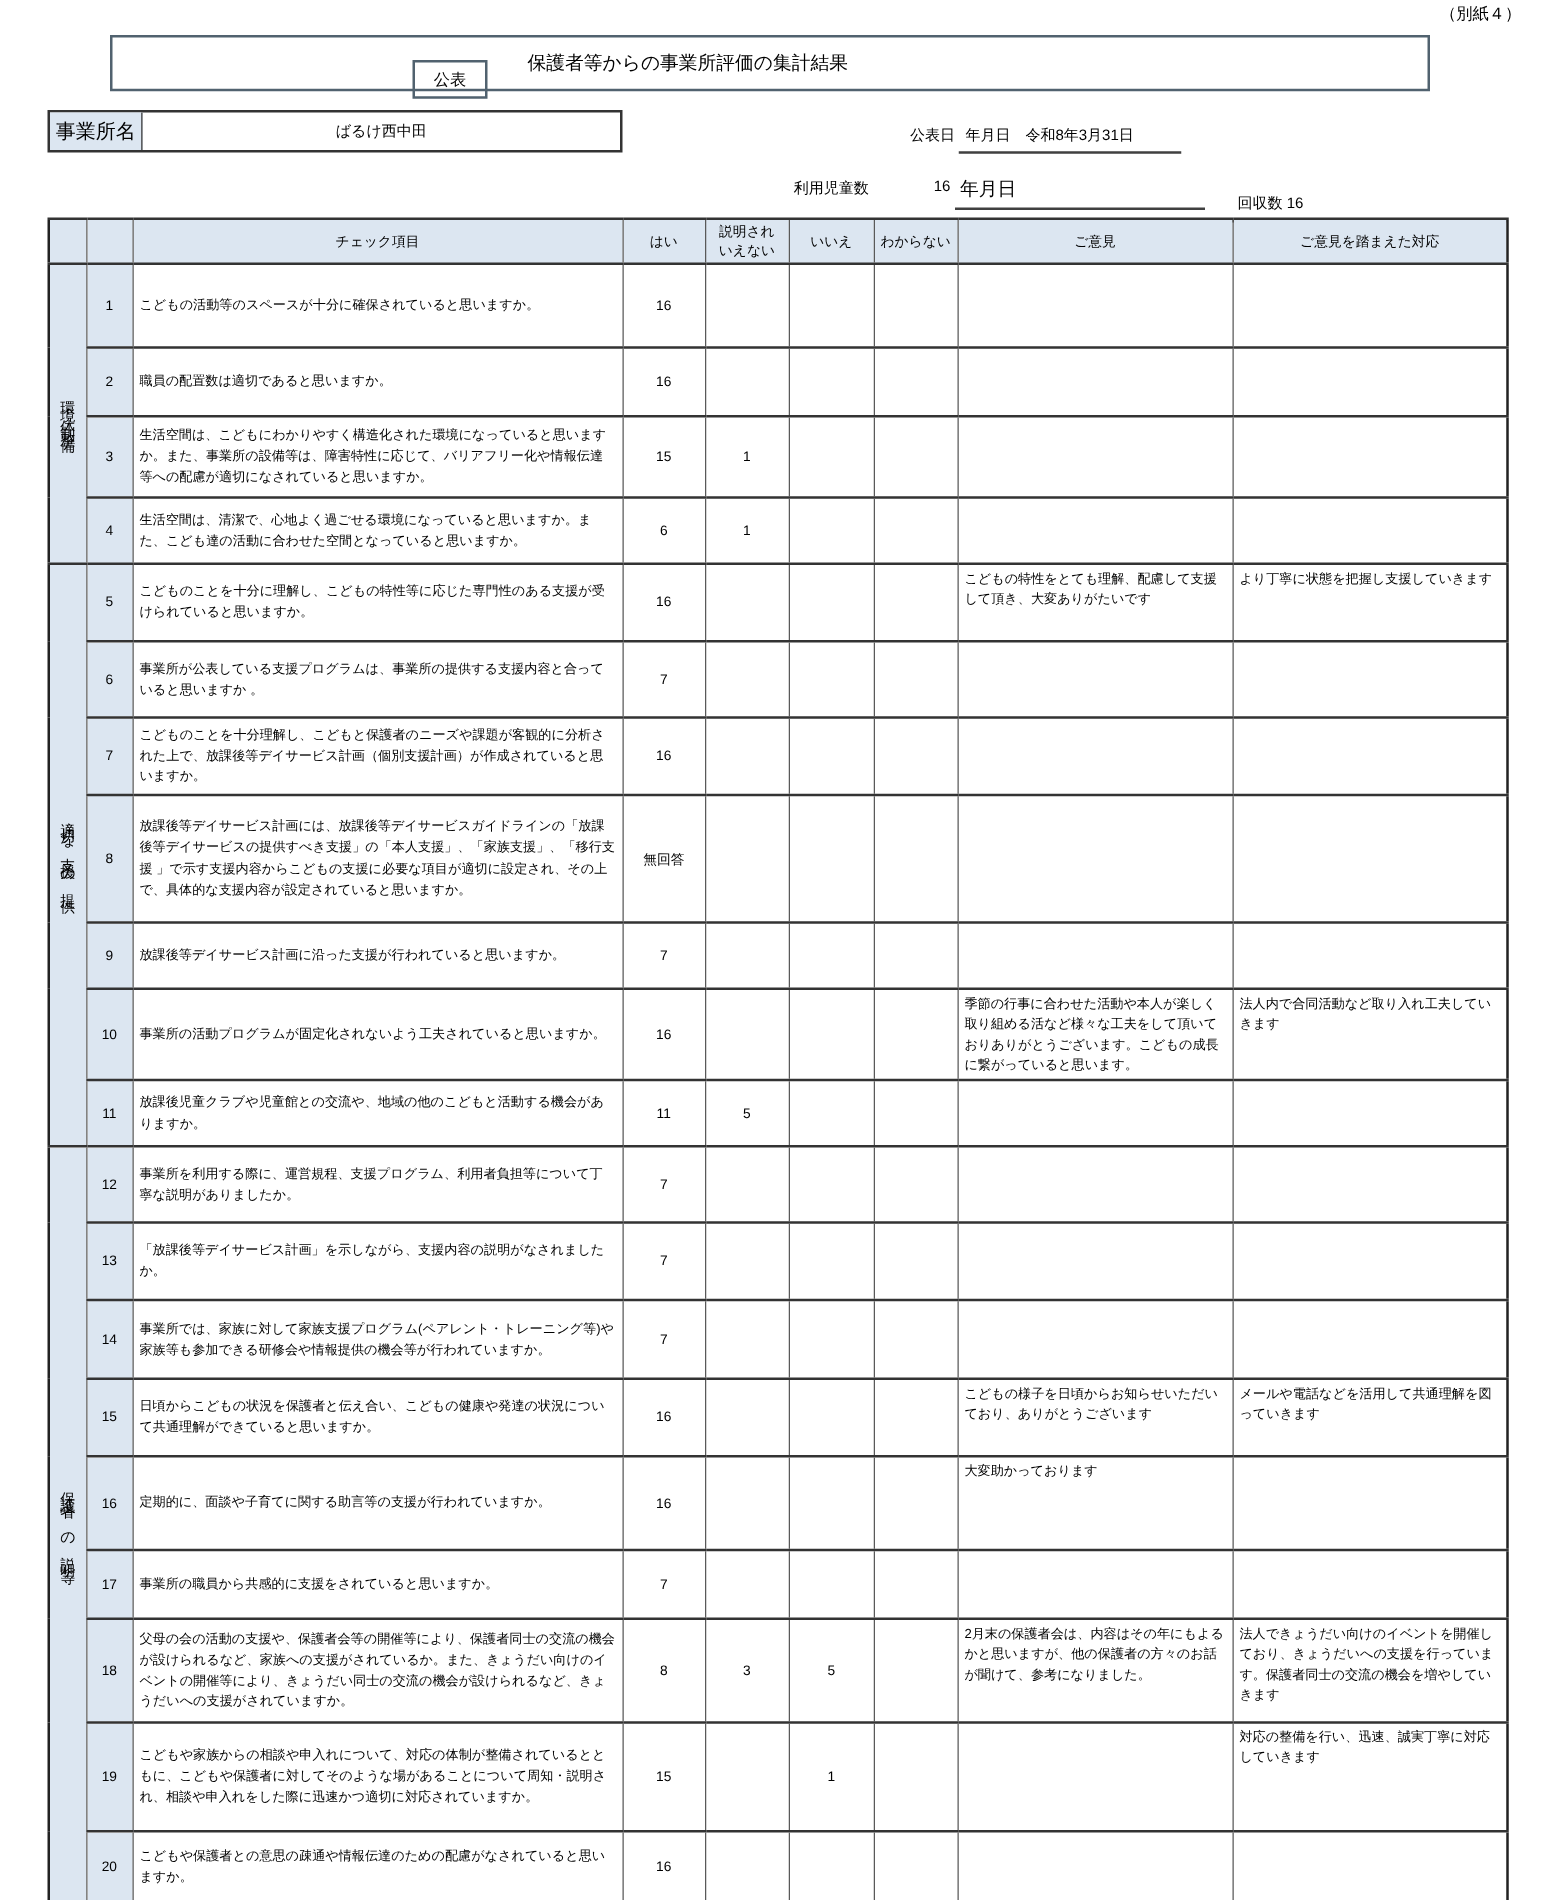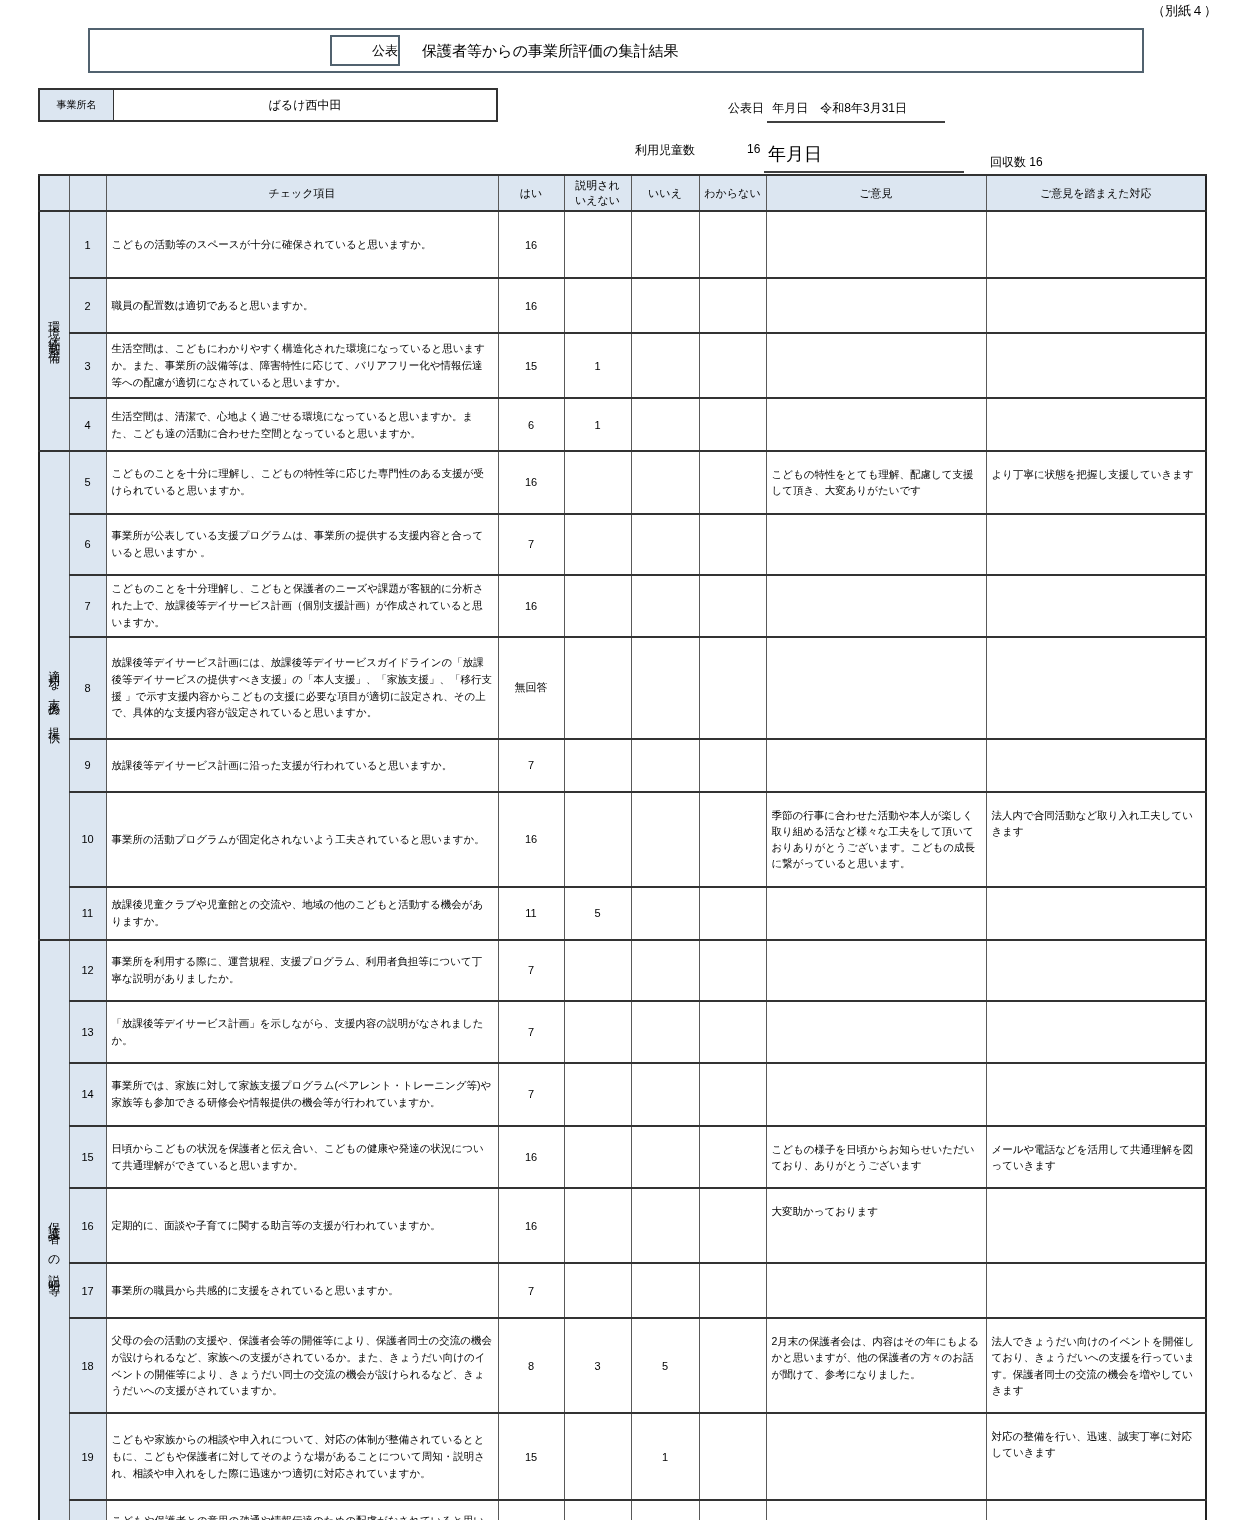--- a/index.html
+++ b/index.html
@@ -11,42 +11,42 @@
   }
   .page { position:relative; width:1240px; height:1520px; overflow:hidden; }
 
   .corner-note { position:absolute; top:2px; left:1152px; font-size:13px; }
 
   .title-box {
     position:absolute; left:88px; top:28px; width:1056px; height:45px;
     border:2px solid #51626f; background:#fff;
   }
   .publish-tag {
-    position:absolute; left:240px; top:5px; width:70px; height:31px;
-    border:2px solid #51626f; text-align:right; line-height:27px; font-size:13px;
+    position:absolute; left:240px; top:18px; width:60px; height:31px;
+    border:2px solid #51626f; text-align:center; line-height:27px; font-size:13px;
   }
   .doc-title { position:absolute; left:332px; top:0; height:41px; line-height:41px; font-size:15px; }
 
   .office-row {
     position:absolute; left:38px; top:88px; width:460px; height:34px;
     border:2px solid #333; display:flex;
   }
   .office-label {
     width:74px; background:#dce6f1; border-right:1px solid #333;
-    display:flex; align-items:center; justify-content:center; font-size:10px;
+    display:flex; align-items:center; justify-content:center; font-size:16px;
   }
   .office-value { flex:1; display:flex; align-items:center; justify-content:center; font-size:12px; }
 
   .pub-line { position:absolute; left:728px; top:100px; font-size:12px; }
   .pub-ul { display:inline-block; border-bottom:2px solid #404040; padding:0 38px 4px 5px; }
 
   .children-label { position:absolute; left:635px; top:142px; font-size:12px; }
   .children-count { position:absolute; left:747px; top:142px; font-size:12px; }
   .date-ul {
-    position:absolute; left:764px; top:139px; width:200px; font-size:18px;
+    position:absolute; left:764px; top:139px; width:200px; font-size:15px;
     border-bottom:2px solid #404040; padding:3px 0 5px 4px;
   }
   .collected-ul {
     position:absolute; left:984px; top:139px; width:221px; font-size:12px;
     border-bottom:2px solid #404040; padding:3px 0 5px 6px;margin-top:12px;
   }
 
   table.main {
     position:absolute; left:38px; top:174px; width:1167px;
     border-collapse:collapse; table-layout:fixed;
@@ -63,21 +63,21 @@
     white-space:pre-line; height:36px;
   }
   td.grp { background:#dce6f1; text-align:center; vertical-align:middle; }
   td.grp span {
     writing-mode:vertical-rl; text-orientation:upright;
     font-size:12px; letter-spacing:5px; line-height:1;
   }
   td.num { background:#dce6f1; text-align:center; vertical-align:middle; font-size:11px; }
   td.q  { font-size:10.5px; padding:2px 5px; vertical-align:middle; line-height:1.6;margin-top:44px; }
   td.n  { text-align:center; vertical-align:middle; font-size:11px; }
-  td.c  { font-size:10.5px; padding:14px 5px; vertical-align:top; line-height:1.55; }
+  td.c  { font-size:10.5px; padding:3px 5px; vertical-align:top; line-height:1.55; }
 </style>
 </head>
 <body>
 
 <div class="page">
 
   <div class="corner-note">（別紙４）</div>
 
   <div class="title-box">
     <div class="publish-tag">公表</div>

